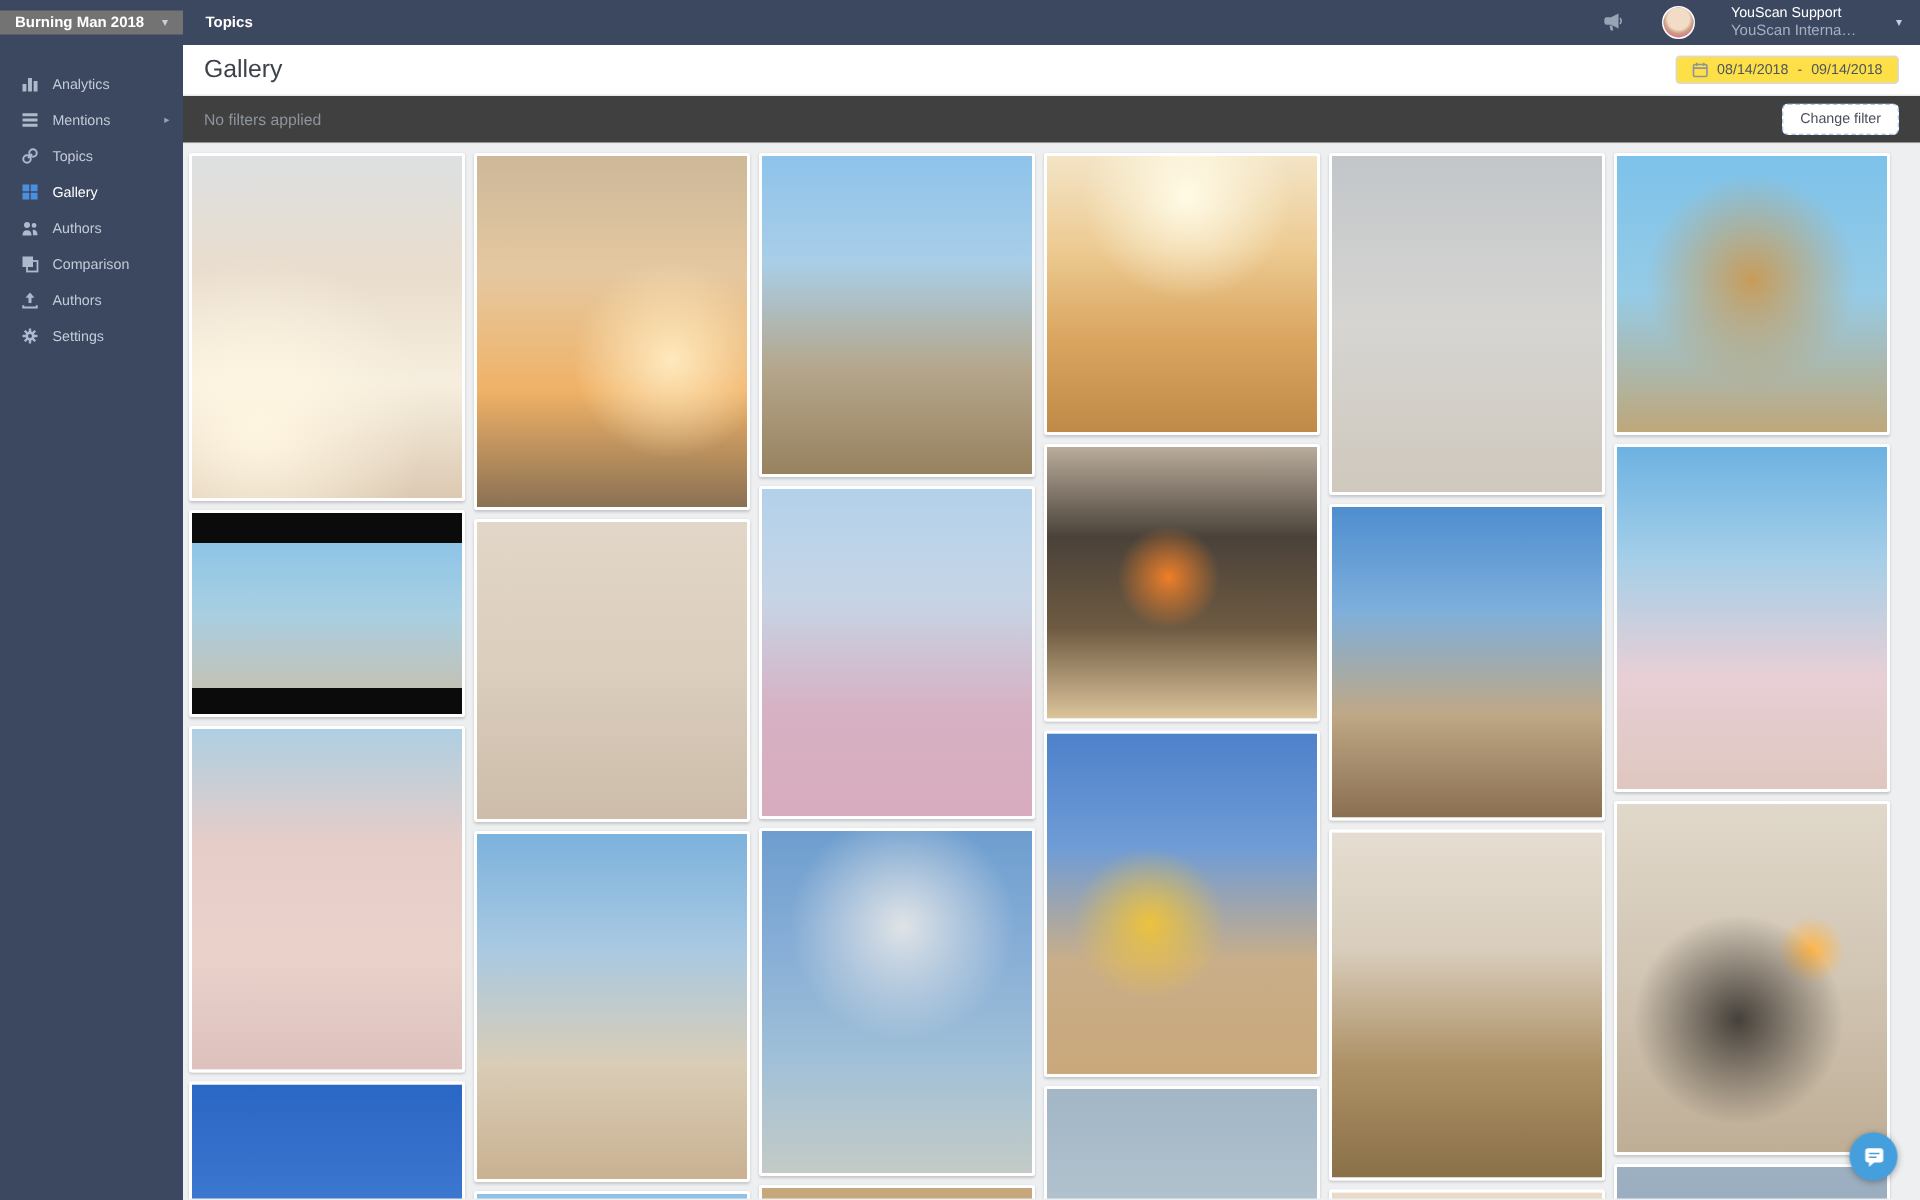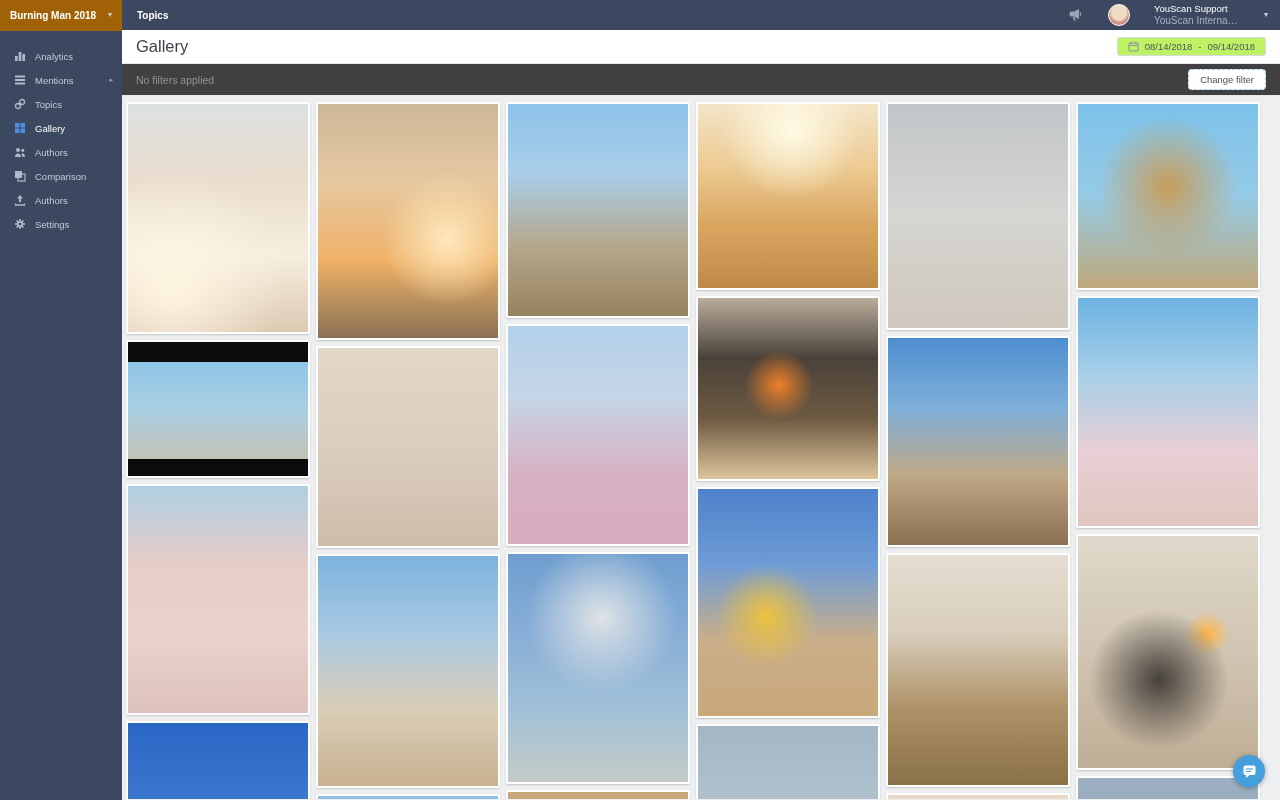--- a/index.html
+++ b/index.html
@@ -2,21 +2,21 @@
 <html><head>
 <meta charset="utf-8">
 <style>
   * { margin:0; padding:0; box-sizing:border-box; }
   html,body { width:1280px; height:800px; overflow:hidden;
     font-family:"Liberation Sans", sans-serif; background:#edeff1; }
 
   
   .topbar { position:fixed; top:0; left:0; width:1280px; height:30px;
     background:#3c4860; display:flex; align-items:center; z-index:30; }
-  .project-block { width:122px; height:32px; background:#a16207;
+  .project-block { width:122px; height:16px; background:#737373;
     display:flex; align-items:center; justify-content:space-between;
     padding:0 10px; cursor:pointer; flex:none; }
   .project-block .pname { color:#ffffff; font-size:10px; font-weight:bold;
     white-space:nowrap; overflow:hidden; }
   .chev { color:#c8cfdc; font-size:8px; line-height:1; }
   .topics { margin-left:15px; color:#ffffff; font-size:10px; font-weight:bold; cursor:pointer; }
   .topbar-right { margin-left:auto; display:flex; align-items:center;
     gap:24px; padding-right:12px; }
   .megaphone { opacity:.85; }
   .avatar { width:22px; height:22px; border-radius:50%; border:1px solid #fff;
@@ -37,21 +37,21 @@
     color:#97a2b8; font-size:7px; }
   .sicon { width:12px; height:12px; flex:none; }
 
   
   .main { margin-left:122px; width:1158px; height:770px; margin-top:30px;
     background:#edeff1; }
   .page-header { height:34px; background:#ffffff; display:flex;
     align-items:center; padding:0 14px; border-bottom:1px solid #e7e9eb; }
   .page-title { font-size:16.5px; color:#3d424a; font-weight:400; }
   .date-picker { margin-left:auto; display:flex; align-items:center; gap:6px;
-    border:1px solid #d6dade; border-radius:3px; background:#bef264;
+    border:1px solid #d6dade; border-radius:3px; background:#fde047;
     padding:3px 10px; font-size:9.5px; color:#4e555e; cursor:pointer; }
   .filter-bar { height:32px; background:#404040; display:flex;
     align-items:center; padding:0 14px; border-bottom:1px solid #e7e9eb; }
   .filter-status { font-size:10.5px; color:#8d949c; }
   .change-filter { margin-left:auto; border:1px dashed #a9cdf2; border-radius:4px;
     background:#fff; padding:4px 11px; font-size:9.5px; color:#49505a;
     font-family:"Liberation Sans", sans-serif; cursor:pointer; }
 
   
   .grid { height:703px; overflow:hidden; padding:6px 0 0 4px;

